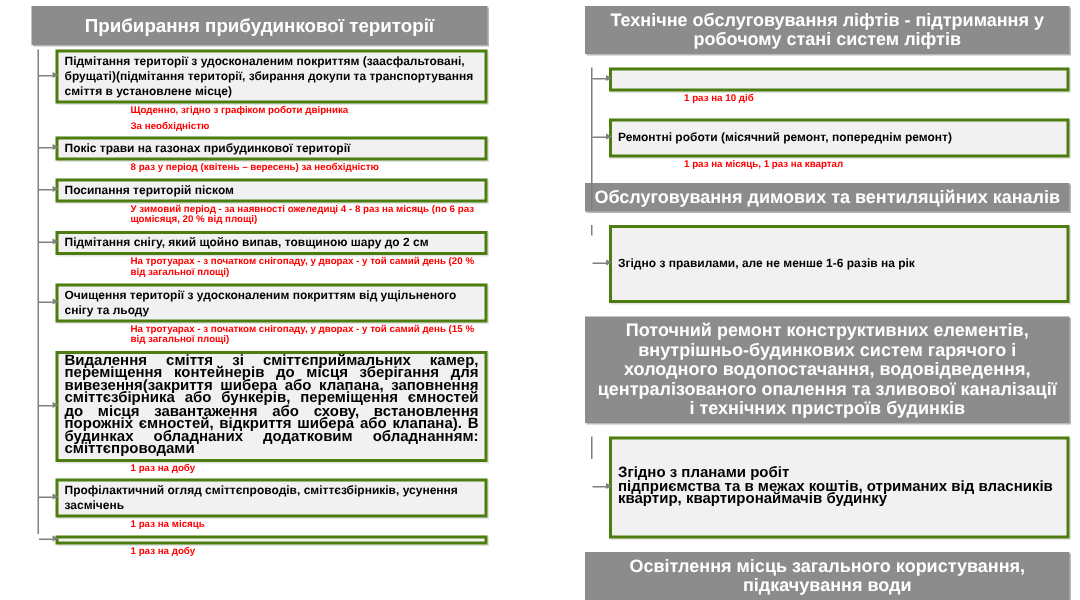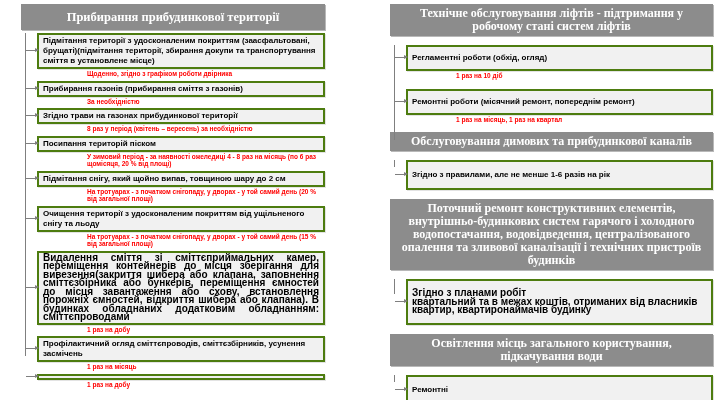--- a/index.html
+++ b/index.html
@@ -10,39 +10,38 @@
   }
   .column { position:absolute; top:4px; }
   #col-left  { left:21px;  width:304px; }
   #col-right { left:390px; width:323px; }
 
   #col-right .section + .section { margin-top:9px; }
 
   .sec-header {
     background:#8c8c8c; color:#ffffff; font-weight:bold; text-align:center;
     box-shadow:1px 1px 0 rgba(0,0,0,0.28);
-    font-family:Liberation Serif, serif;
   }
   #col-left  .sec-header { font-size:12.5px; line-height:16px; padding:5px 8px; }
   #col-right .sec-header { font-size:12px;   line-height:13px; padding:3px 6px; }
 
   .items { position:relative; }
   .trunk { position:absolute; left:4px; top:0; width:1px; background:#7f7f7f; }
 
   .item { position:relative; margin-left:16px; }
   #col-left  .item { margin-top:3px; }
   #col-right .item { margin-top:9px; }
 
   .box {
     position:relative; background:#f1f1f1; border:2px solid #4d7c0f;
     padding:1px 4px; font-size:8px; line-height:10px; font-weight:bold; color:#000;
     box-shadow:1px 1px 0 #e3e3e3;
   }
   #col-right .box { padding:6px 4px; }
-  #col-right .box.thin { padding:8px 4px; }
+  #col-right .box.thin { padding:19px 4px; }
   .box.dense { font-size:10px; line-height:8.5px; text-align:justify; }
   .label { display:block; white-space:pre-line; }
 
   .arrow {
     position:absolute; left:-13px; top:calc(50% - 1px);
     width:9px; height:1px; background:#7f7f7f;
   }
   .arrow::after {
     content:""; position:absolute; right:-4px; top:-2px; width:0; height:0;
     border-left:4px solid #7f7f7f;
@@ -63,30 +62,26 @@
       <div class="items">
         <div class="trunk" style="height: 323px;"></div>
         <div class="item">
           <div class="box">
             <div class="arrow"></div>
             <span class="label">Підмітання території з удосконаленим покриттям (заасфальтовані, брущаті)(підмітання території, збирання докупи та транспортування сміття в установлене місце)</span>
           </div>
           <div class="note">Щоденно, згідно з графіком роботи двірника</div>
         </div>
         <div class="item">
-          <div class="box">
-            <div class="arrow"></div>
-            <span class="label">Прибирання газонів (прибирання сміття з газонів)</span>
-          </div>
           <div class="note">За необхідністю</div>
         </div>
         <div class="item">
           <div class="box">
             <div class="arrow"></div>
-            <span class="label">Згідно трави на газонах прибудинкової території</span>
+            <span class="label">Покіс трави на газонах прибудинкової території</span>
           </div>
           <div class="note">8 раз у період (квітень – вересень) за необхідністю</div>
         </div>
         <div class="item">
           <div class="box">
             <div class="arrow"></div>
             <span class="label">Посипання територій піском</span>
           </div>
           <div class="note">У зимовий період - за наявності ожеледиці 4 - 8 раз на місяць (по 6 раз щомісяця, 20 % від площі)</div>
         </div>
@@ -128,54 +123,53 @@
     </div>
   </div>
 <div class="column" id="col-right">
     <div class="section">
       <div class="sec-header">Технічне обслуговування ліфтів - підтримання у робочому стані систем ліфтів</div>
       <div class="items">
         <div class="trunk" style="height: 95px;"></div>
         <div class="item">
           <div class="box">
             <div class="arrow"></div>
-            <span class="label">Регламентні роботи (обхід, огляд)</span>
           </div>
           <div class="note">1 раз на 10 діб</div>
         </div>
         <div class="item">
           <div class="box">
             <div class="arrow"></div>
             <span class="label">Ремонтні роботи (місячний ремонт, попереднім ремонт)</span>
           </div>
           <div class="note">1 раз на місяць, 1 раз на квартал</div>
         </div>
       </div>
     </div>
     <div class="section">
-      <div class="sec-header">Обслуговування димових та прибудинкової каналів</div>
+      <div class="sec-header">Обслуговування димових та вентиляційних каналів</div>
       <div class="items">
         <div class="trunk" style="height: 7px;"></div>
         <div class="item">
           <div class="box thin">
             <div class="arrow"></div>
             <span class="label">Згідно з правилами, але не менше 1-6 разів на рік</span>
           </div>
         </div>
       </div>
     </div>
     <div class="section">
       <div class="sec-header">Поточний ремонт конструктивних елементів, внутрішньо-будинкових систем гарячого і холодного водопостачання, водовідведення, централізованого опалення та зливової каналізації і технічних пристроїв будинків</div>
       <div class="items">
         <div class="trunk" style="height: 15px;"></div>
         <div class="item">
           <div class="box thin dense">
             <div class="arrow"></div>
             <span class="label">Згідно з планами робіт
-квартальний та в межах коштів, отриманих від власників
+підприємства та в межах коштів, отриманих від власників
 квартир, квартиронаймачів будинку</span>
           </div>
         </div>
       </div>
     </div>
     <div class="section">
       <div class="sec-header">Освітлення місць загального користування, підкачування води</div>
       <div class="items">
         <div class="trunk" style="height: 7px;"></div>
         <div class="item">

